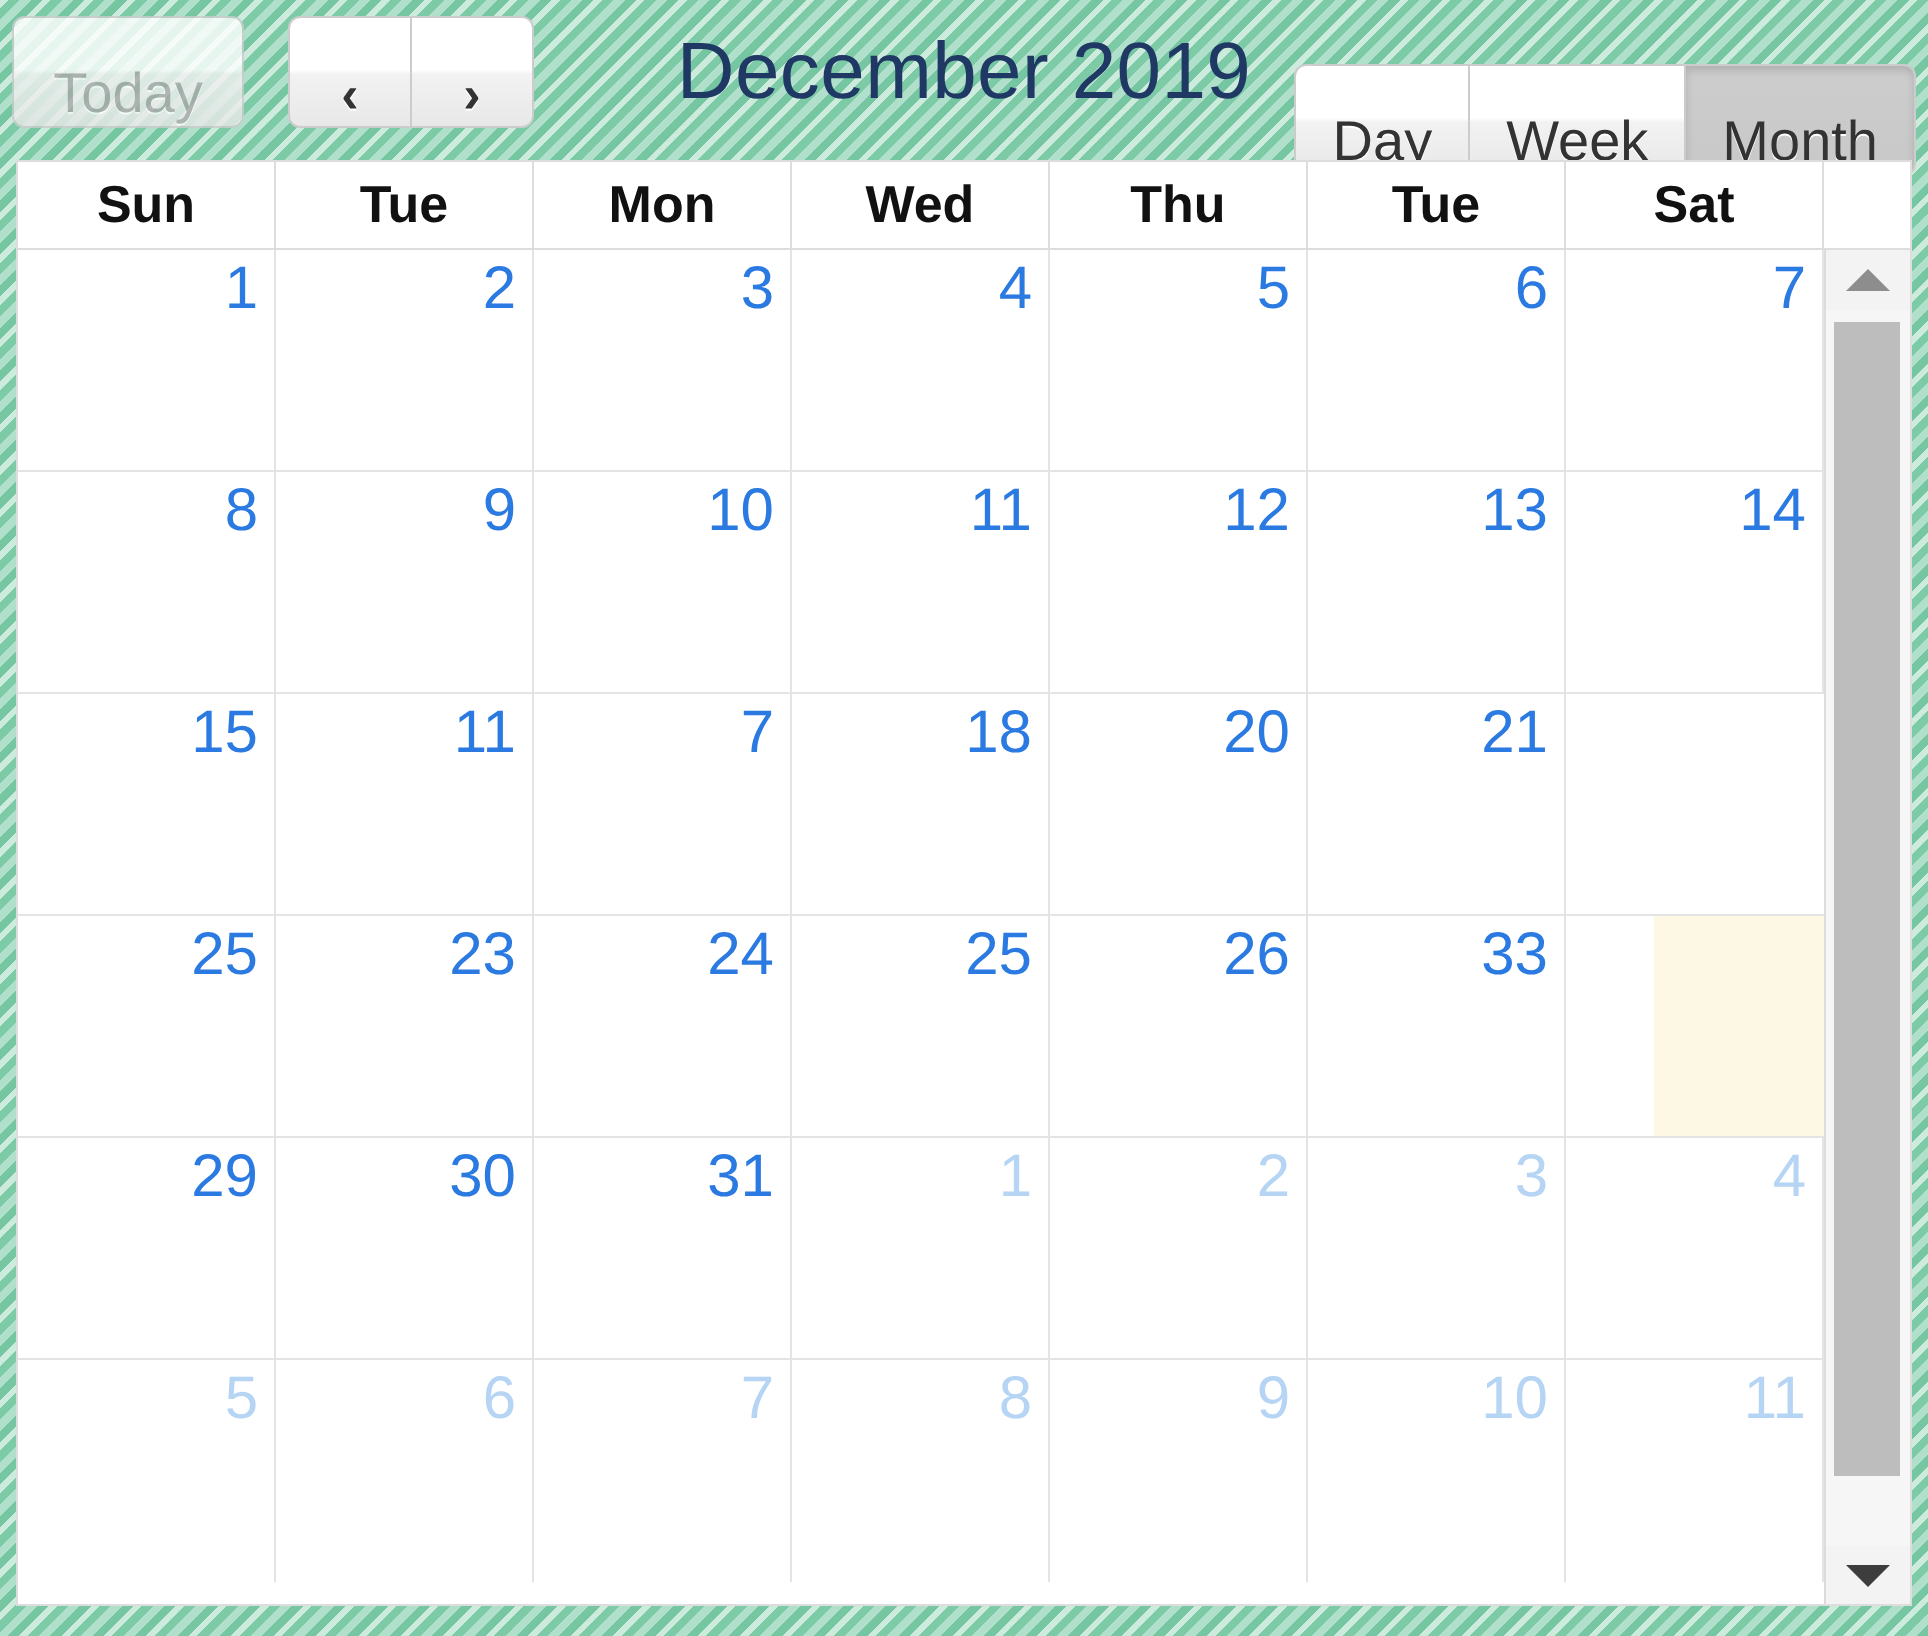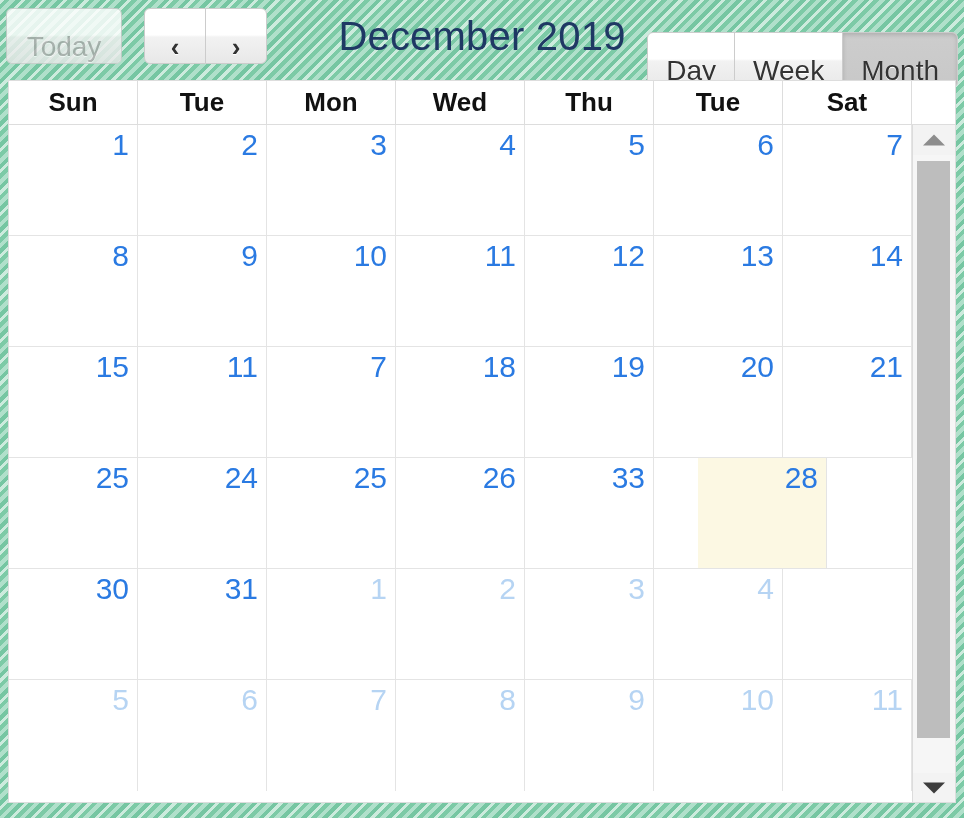--- a/index.html
+++ b/index.html
@@ -364,50 +364,53 @@
             <div class="day-cell">
               <div class="day-num">11</div>
             </div>
             <div class="day-cell">
               <div class="day-num">7</div>
             </div>
             <div class="day-cell">
               <div class="day-num">18</div>
             </div>
             <div class="day-cell">
-              <div class="day-num">19</div>
-            </div>
-            <div class="day-cell">
               <div class="day-num">20</div>
             </div>
             <div class="day-cell">
               <div class="day-num">21</div>
             </div>
           </div>
           <div class="week-row">
             <div class="day-cell">
               <div class="day-num">25</div>
+            </div>
+            <div class="day-cell">
+              <div class="day-num">23</div>
             </div>
             <div class="day-cell">
               <div class="day-num">24</div>
             </div>
             <div class="day-cell">
               <div class="day-num">25</div>
             </div>
             <div class="day-cell">
               <div class="day-num">26</div>
             </div>
             <div class="day-cell">
               <div class="day-num">33</div>
             </div>
             <div class="day-cell today">
               <div class="day-num">28</div>
             </div>
           </div>
           <div class="week-row">
+            <div class="day-cell">
+              <div class="day-num">29</div>
+            </div>
             <div class="day-cell">
               <div class="day-num">30</div>
             </div>
             <div class="day-cell">
               <div class="day-num">31</div>
             </div>
             <div class="day-cell other">
               <div class="day-num">1</div>
             </div>
             <div class="day-cell other">

